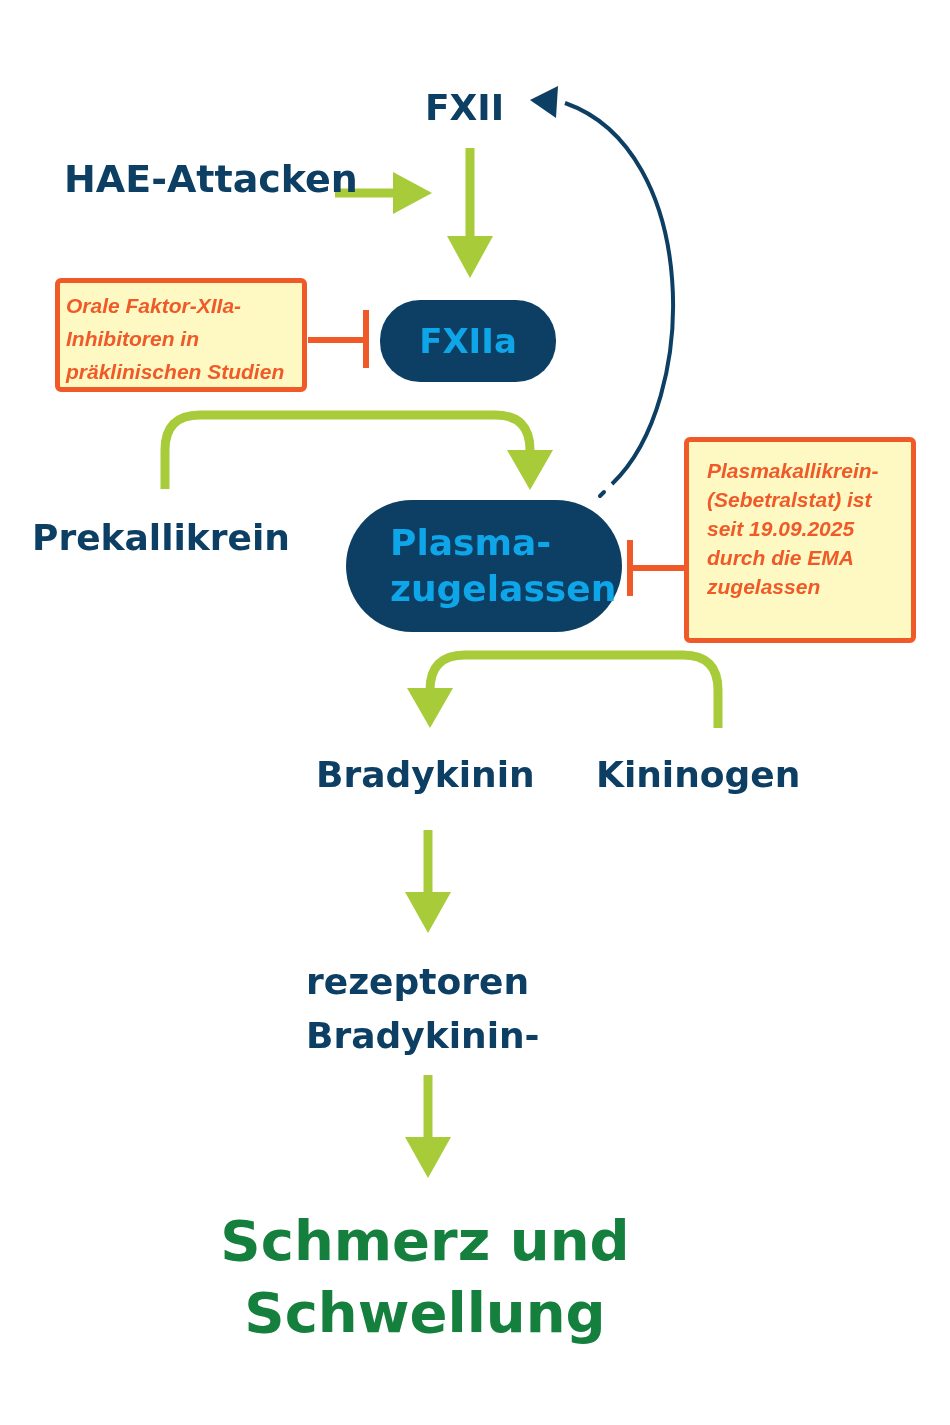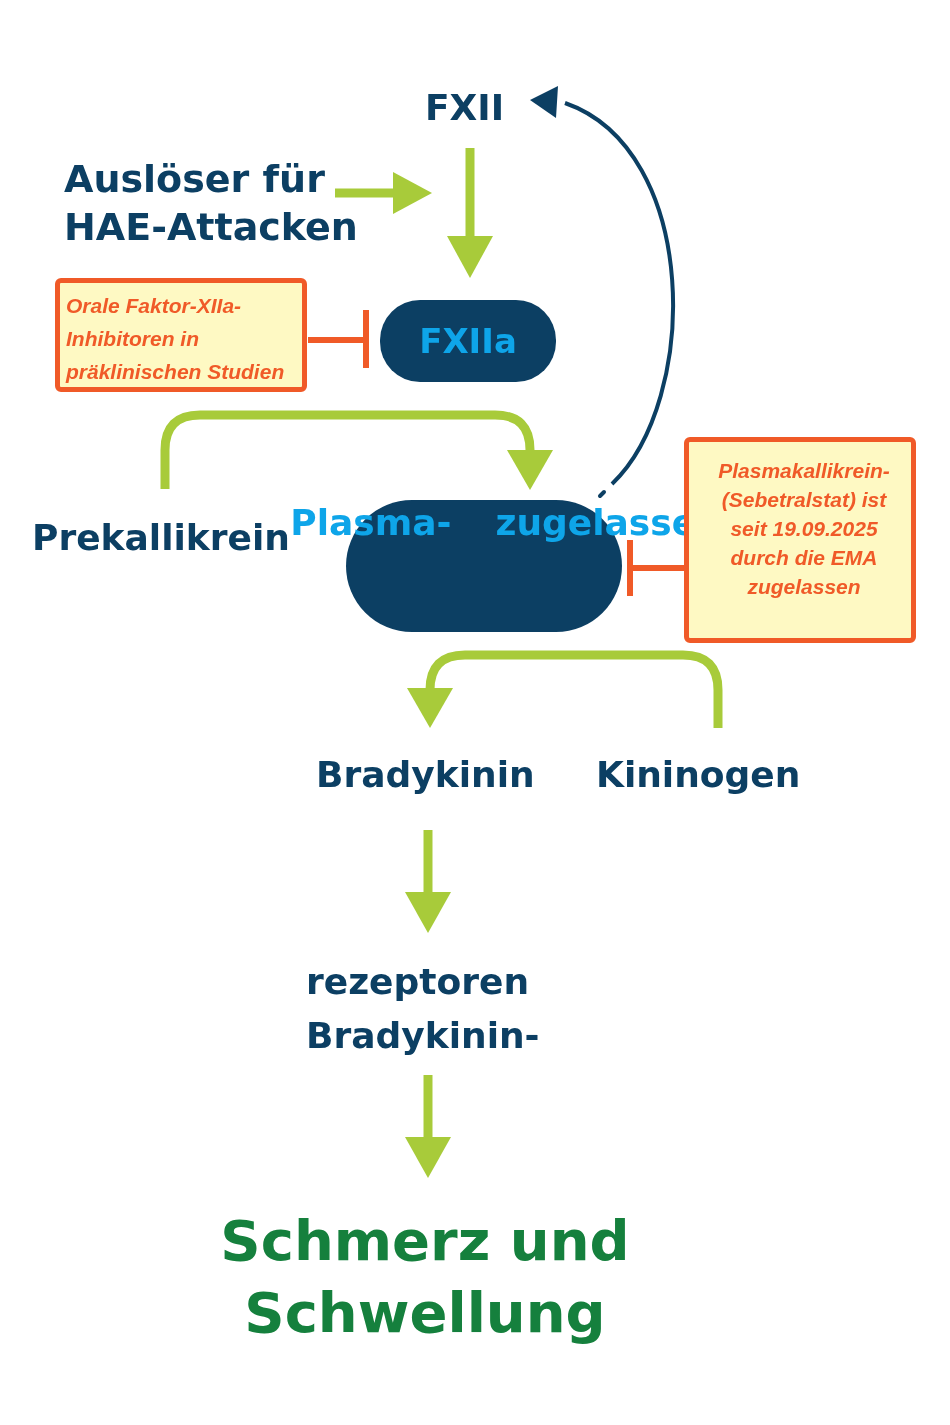--- a/index.html
+++ b/index.html
@@ -63,40 +63,39 @@
 
   <g>
     <line x1="428" y1="1075" x2="428" y2="1140" stroke="#a8cb3a" stroke-width="9"></line>
     <polygon points="405,1137 451,1137 428,1178" fill="#a8cb3a"></polygon>
   </g>
 </svg>
 
 <div class="t" style="left:425px; top:90px; font-size:36px;">FXII</div>
 
 <div class="t" style="left:64px; top:155px; font-size:38px; line-height:48px;">
-  <div>Auslöser für</div>
   <div>HAE-Attacken</div>
 </div>
 
 <div class="note" style="left:55px; top:278px; width:252px; height:114px; padding:6px 6px; font-size:21px; line-height:33px;">
   <span>Orale Faktor-XIIa-</span>
   <span>Inhibitoren in</span>
   <span>präklinischen Studien</span>
 </div>
 
 <div class="pill" style="left:380px; top:300px; width:176px; height:82px; font-size:34px;">FXIIa</div>
 
 <div class="t" style="left:32px; top:520px; font-size:36px;">Prekallikrein</div>
 
-<div class="pill" style="left:346px; top:500px; width:276px; height:132px; border-radius:66px; font-size:36px; line-height:46px; flex-direction:row;">
+<div class="pill" style="left:346px; top:500px; width:276px; height:132px; border-radius:66px; font-size:36px; line-height:46px; flex-direction:column;">
   <div style="align-self:flex-start; margin-left:44px;">Plasma-</div>
   <div style="align-self:flex-start; margin-left:44px;">zugelassen</div>
 </div>
 
-<div class="note" style="left:684px; top:437px; width:232px; height:206px; padding:14px 10px 10px 18px; font-size:21px; line-height:29px;text-align:center;">
+<div class="note" style="left:684px; top:437px; width:232px; height:206px; padding:14px 10px 10px 18px; font-size:21px; line-height:29px;">
   <span>Plasmakallikrein-</span>
   <span>(Sebetralstat) ist</span>
   <span>seit 19.09.2025</span>
   <span>durch die EMA</span>
   <span>zugelassen</span>
 </div>
 
 <div class="t" style="left:316px; top:757px; font-size:36px;">Bradykinin</div>
 <div class="t" style="left:596px; top:757px; font-size:36px;">Kininogen</div>
 

